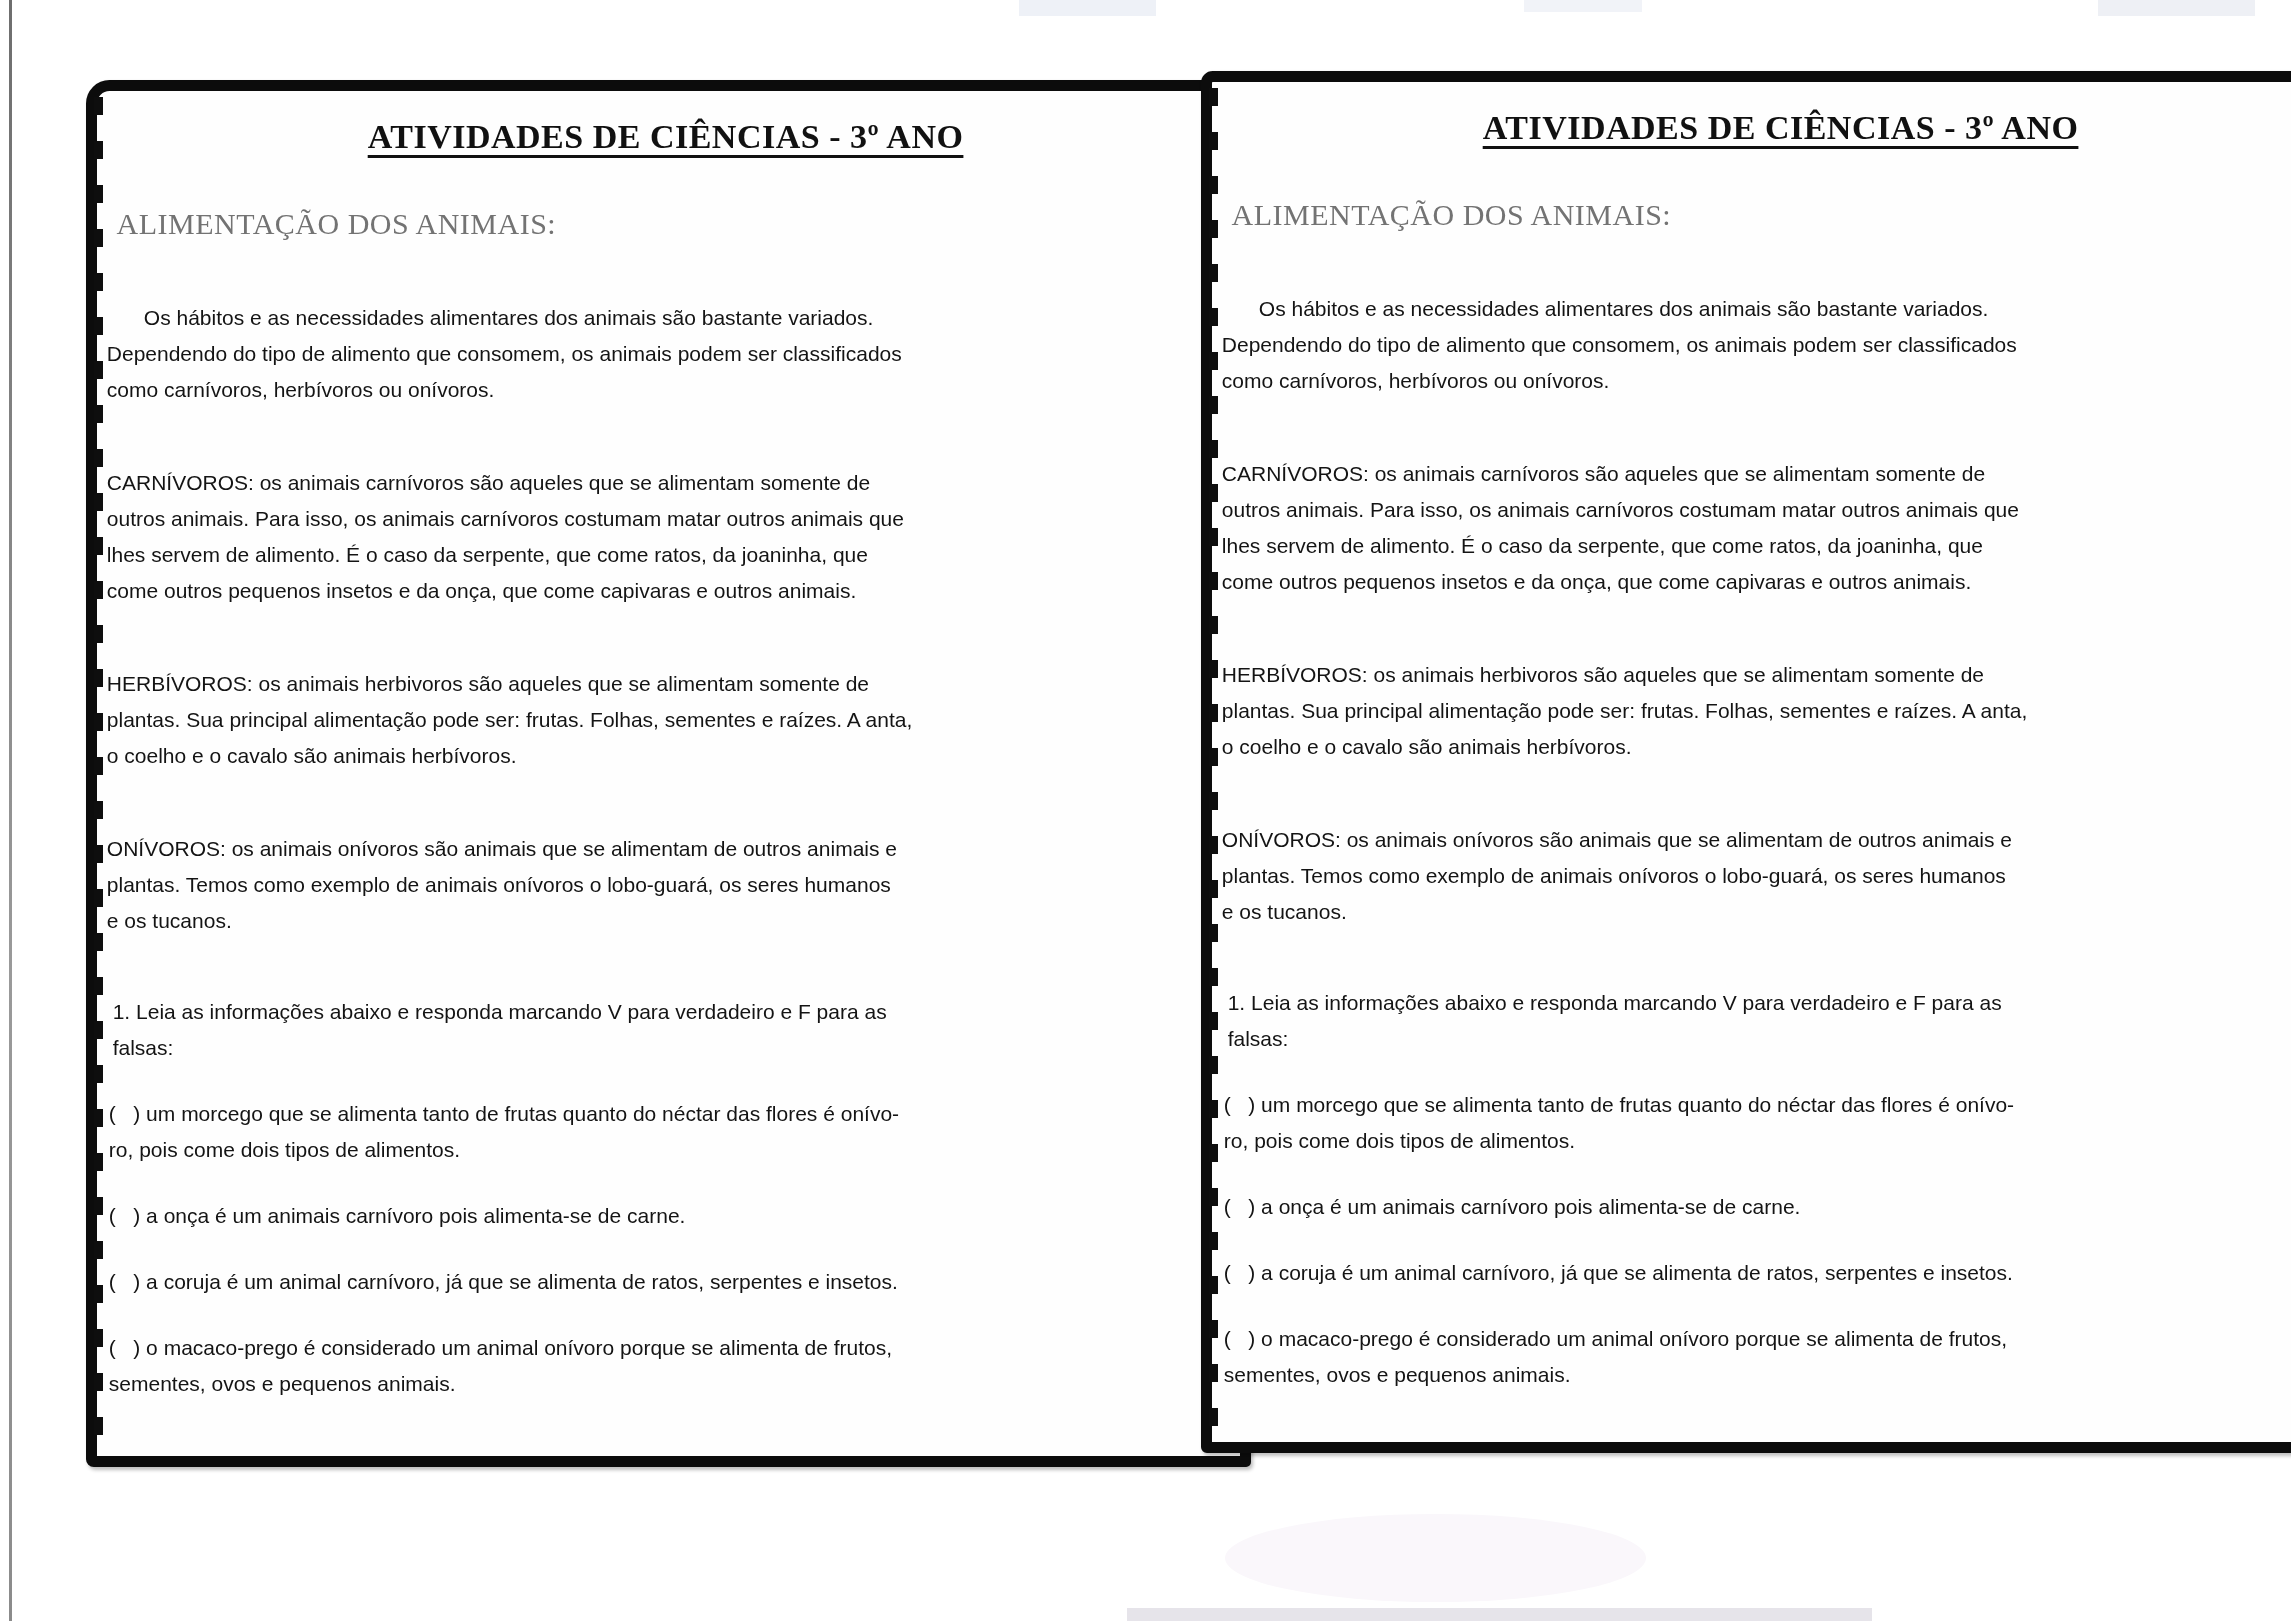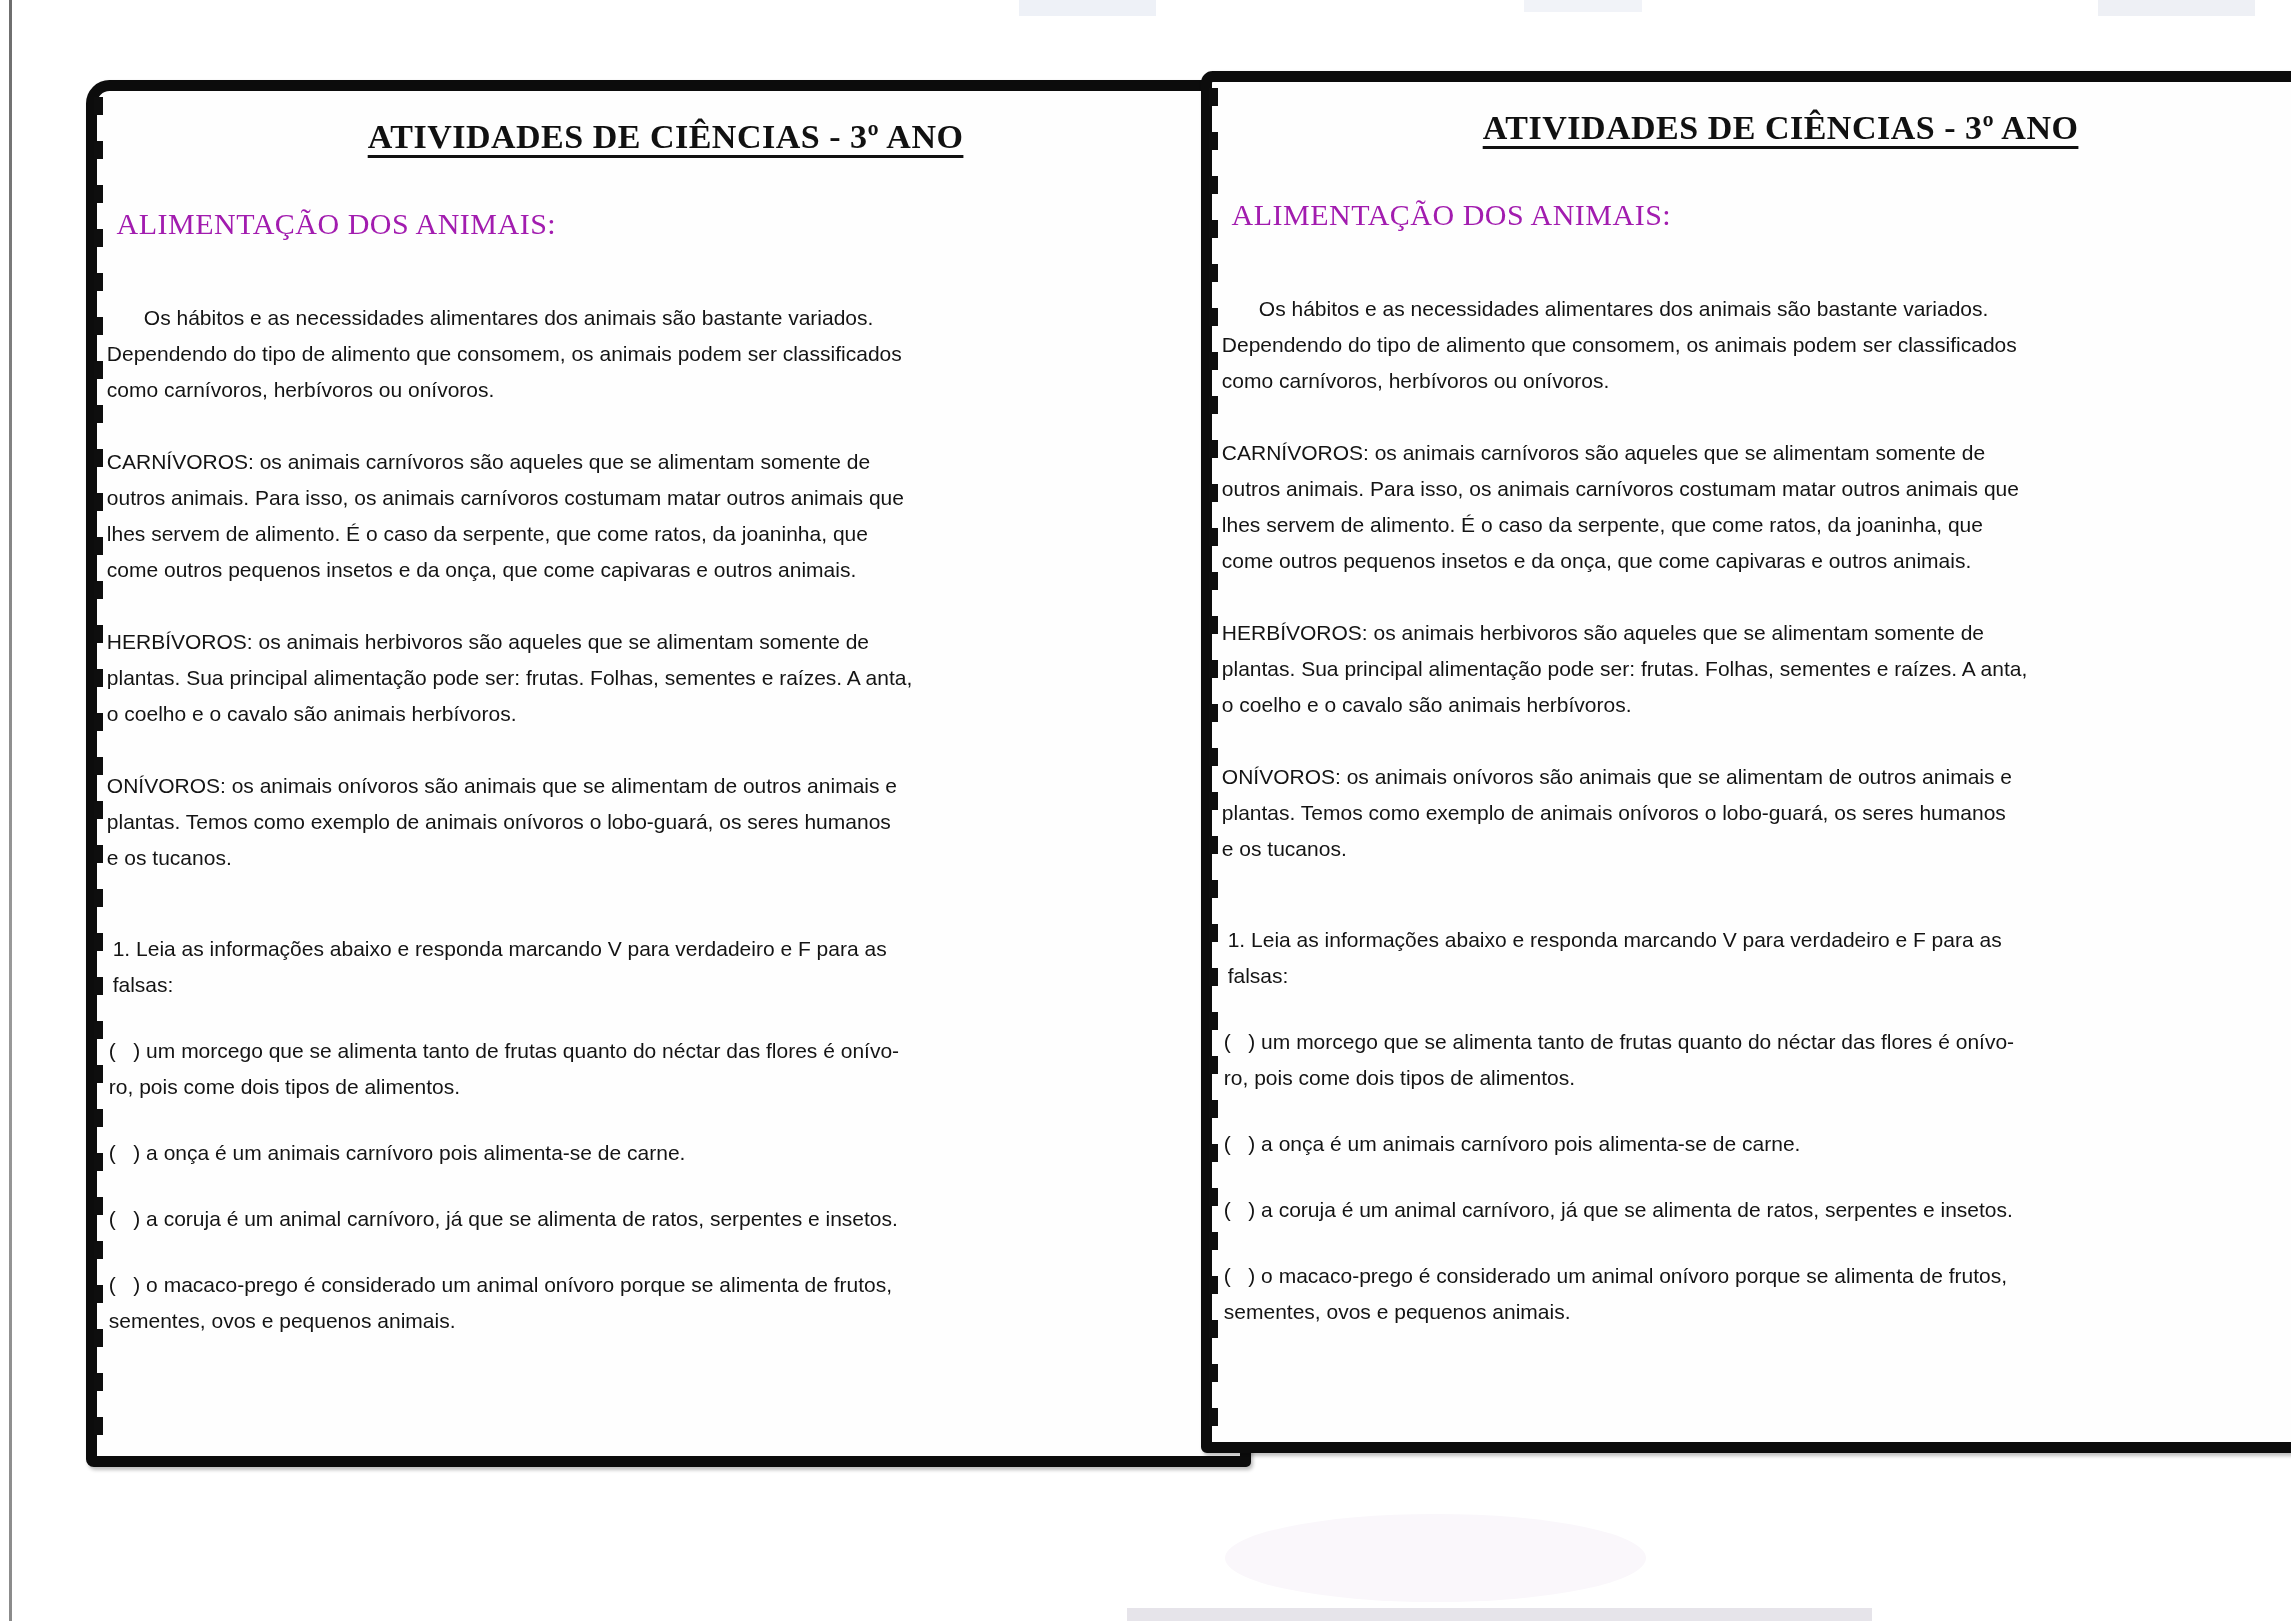--- a/index.html
+++ b/index.html
@@ -59,31 +59,31 @@
     text-underline-offset:6.9px;
     text-decoration-thickness:2.9px;
     letter-spacing:0.5px;
     color:#111;
   }
   .subtitle {
     font-family:"Liberation Serif", serif;
     font-size:30px; font-weight:normal;
     margin:51px 0 0 9.8px;
     letter-spacing:0.5px;
-    color:#a21caf;
+    color:#737373;
   }
   .para {
     font-size:21px;
     line-height:36px;
     white-space:pre-line;
     margin:0;
     color:#141414;
   }
   .intro   { margin-top:59px; text-indent:37px; }
-  .section { margin-top:36px; }
+  .section { margin-top:57px; }
   .qintro  { margin-top:55px; padding-left:5.9px; }
   .item    { margin-top:30px; padding-left:2px; }
   .para b  { font-weight:normal; }
 </style>
 </head>
 <body>
 
 <div class="scan-edge-line"></div>
 <div class="scan-artifact smudge-a"></div>
 <div class="scan-artifact smudge-b"></div>

